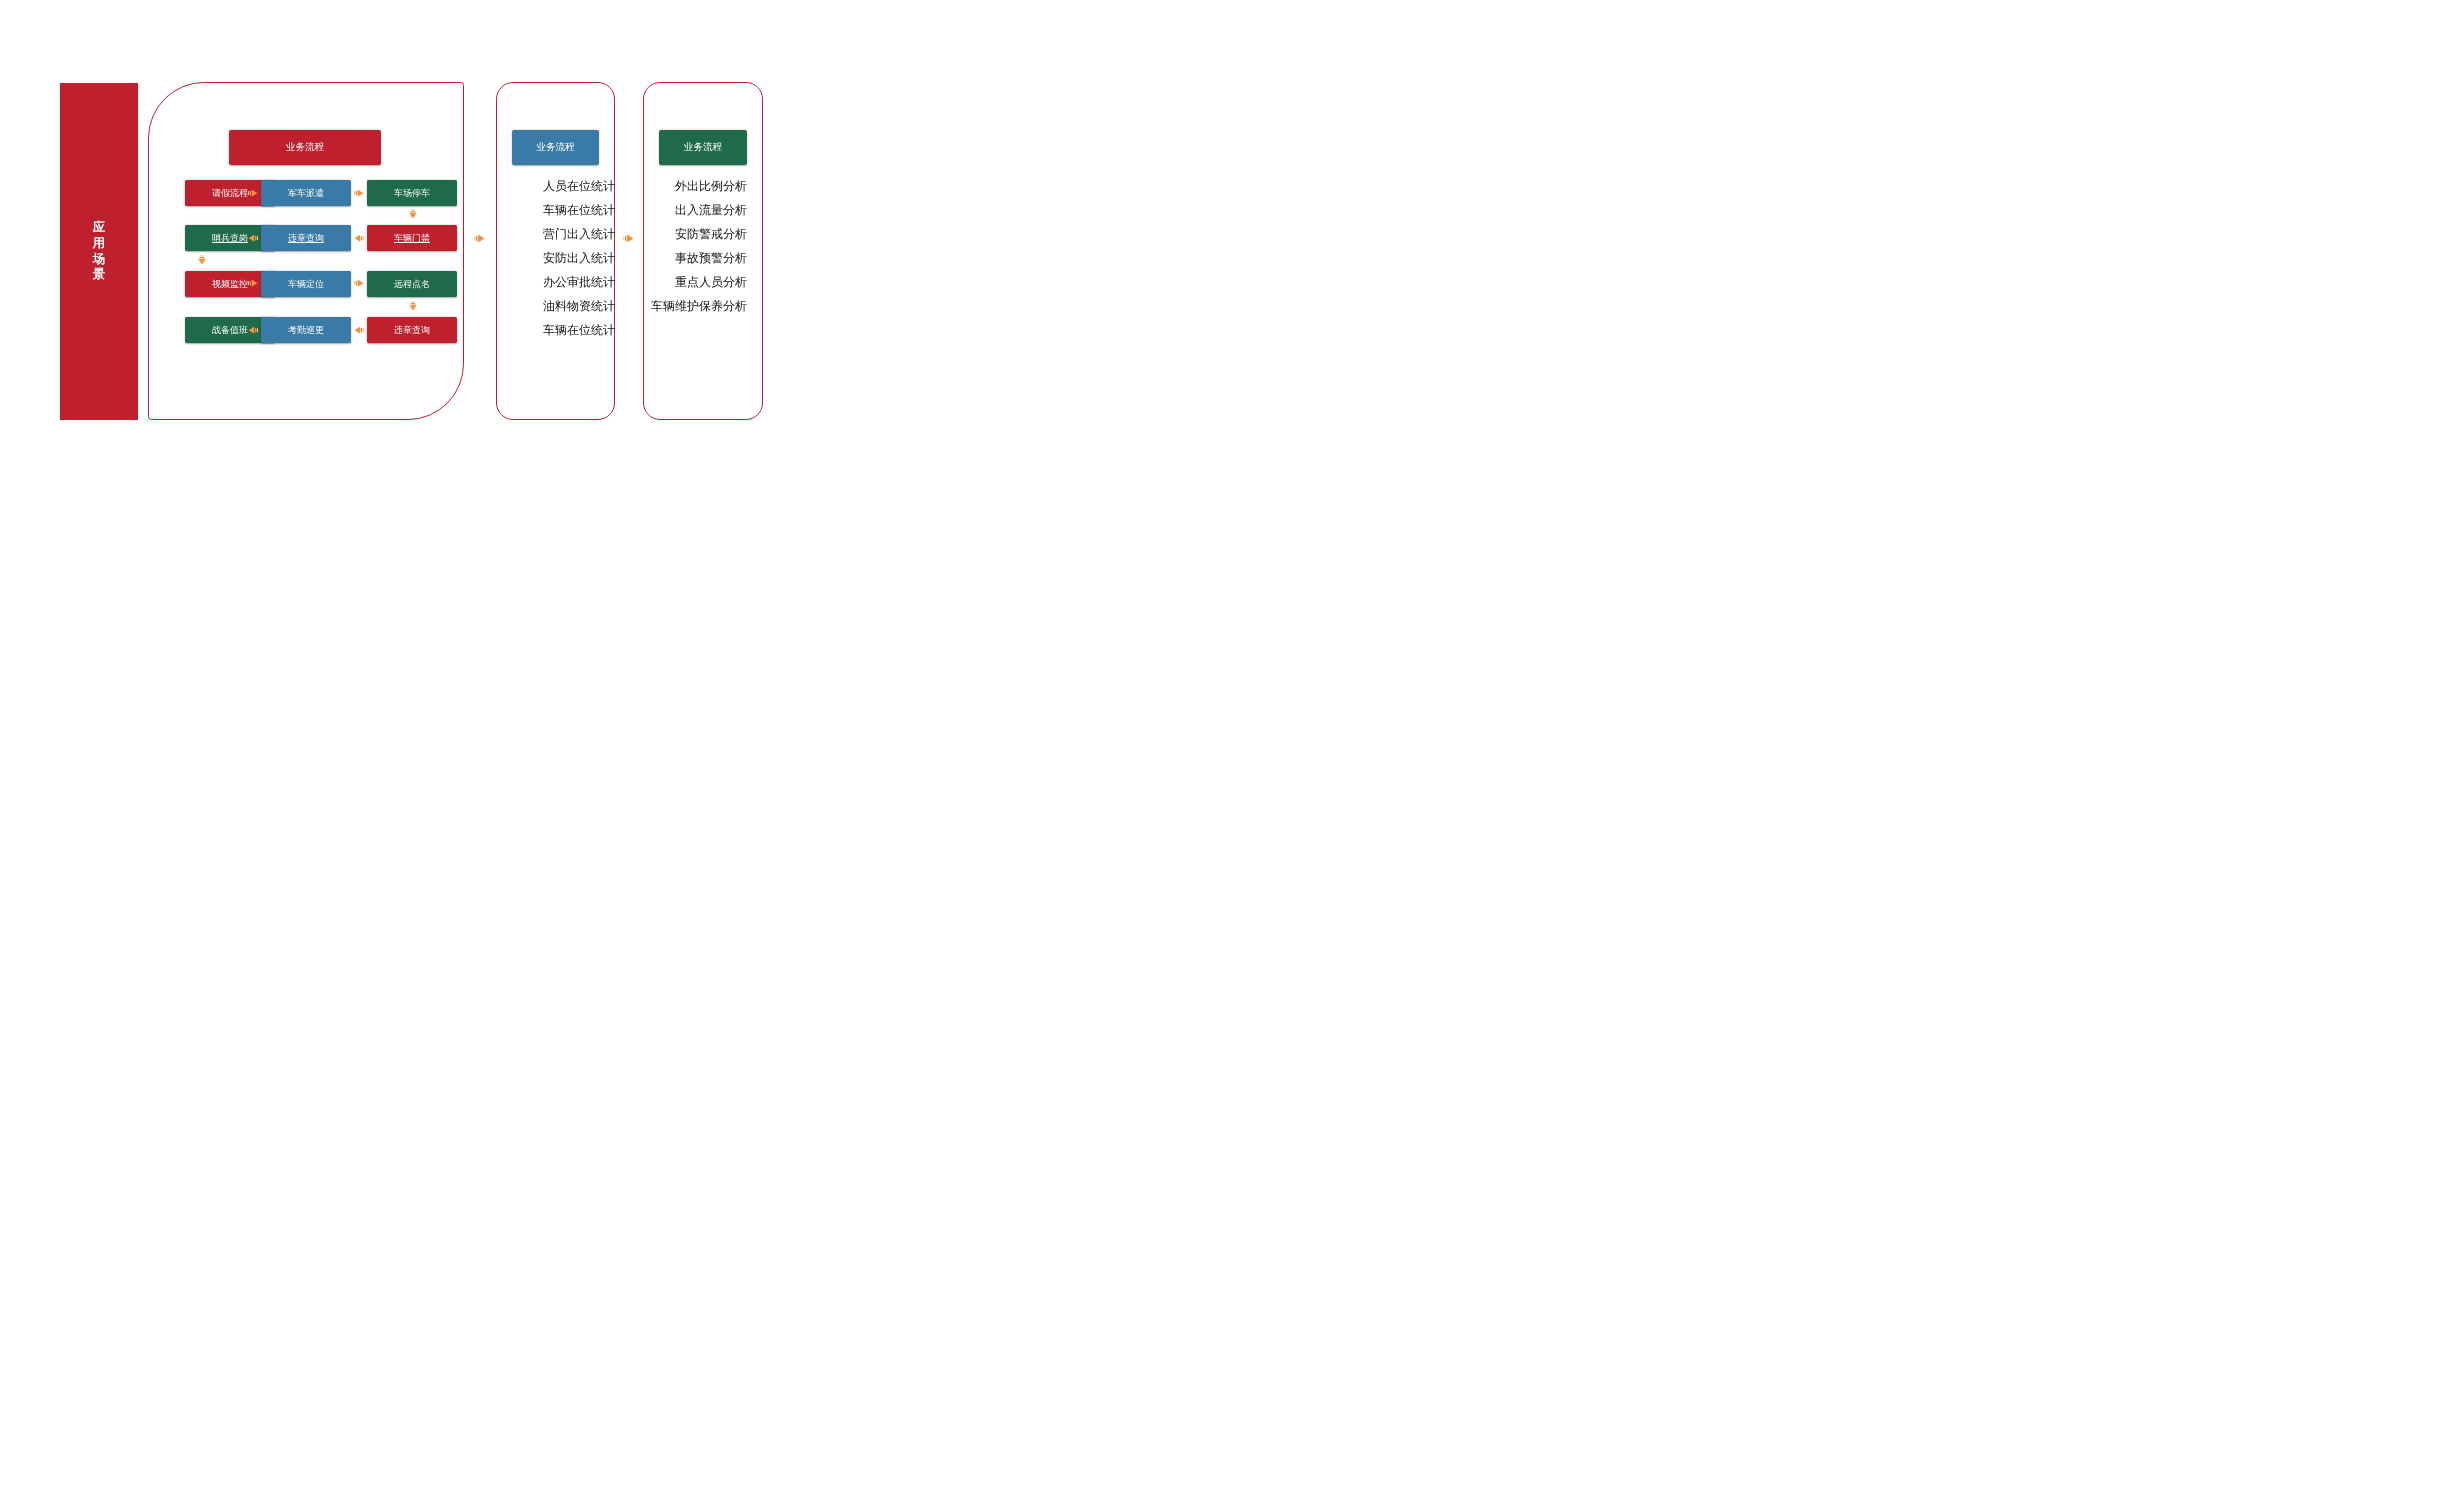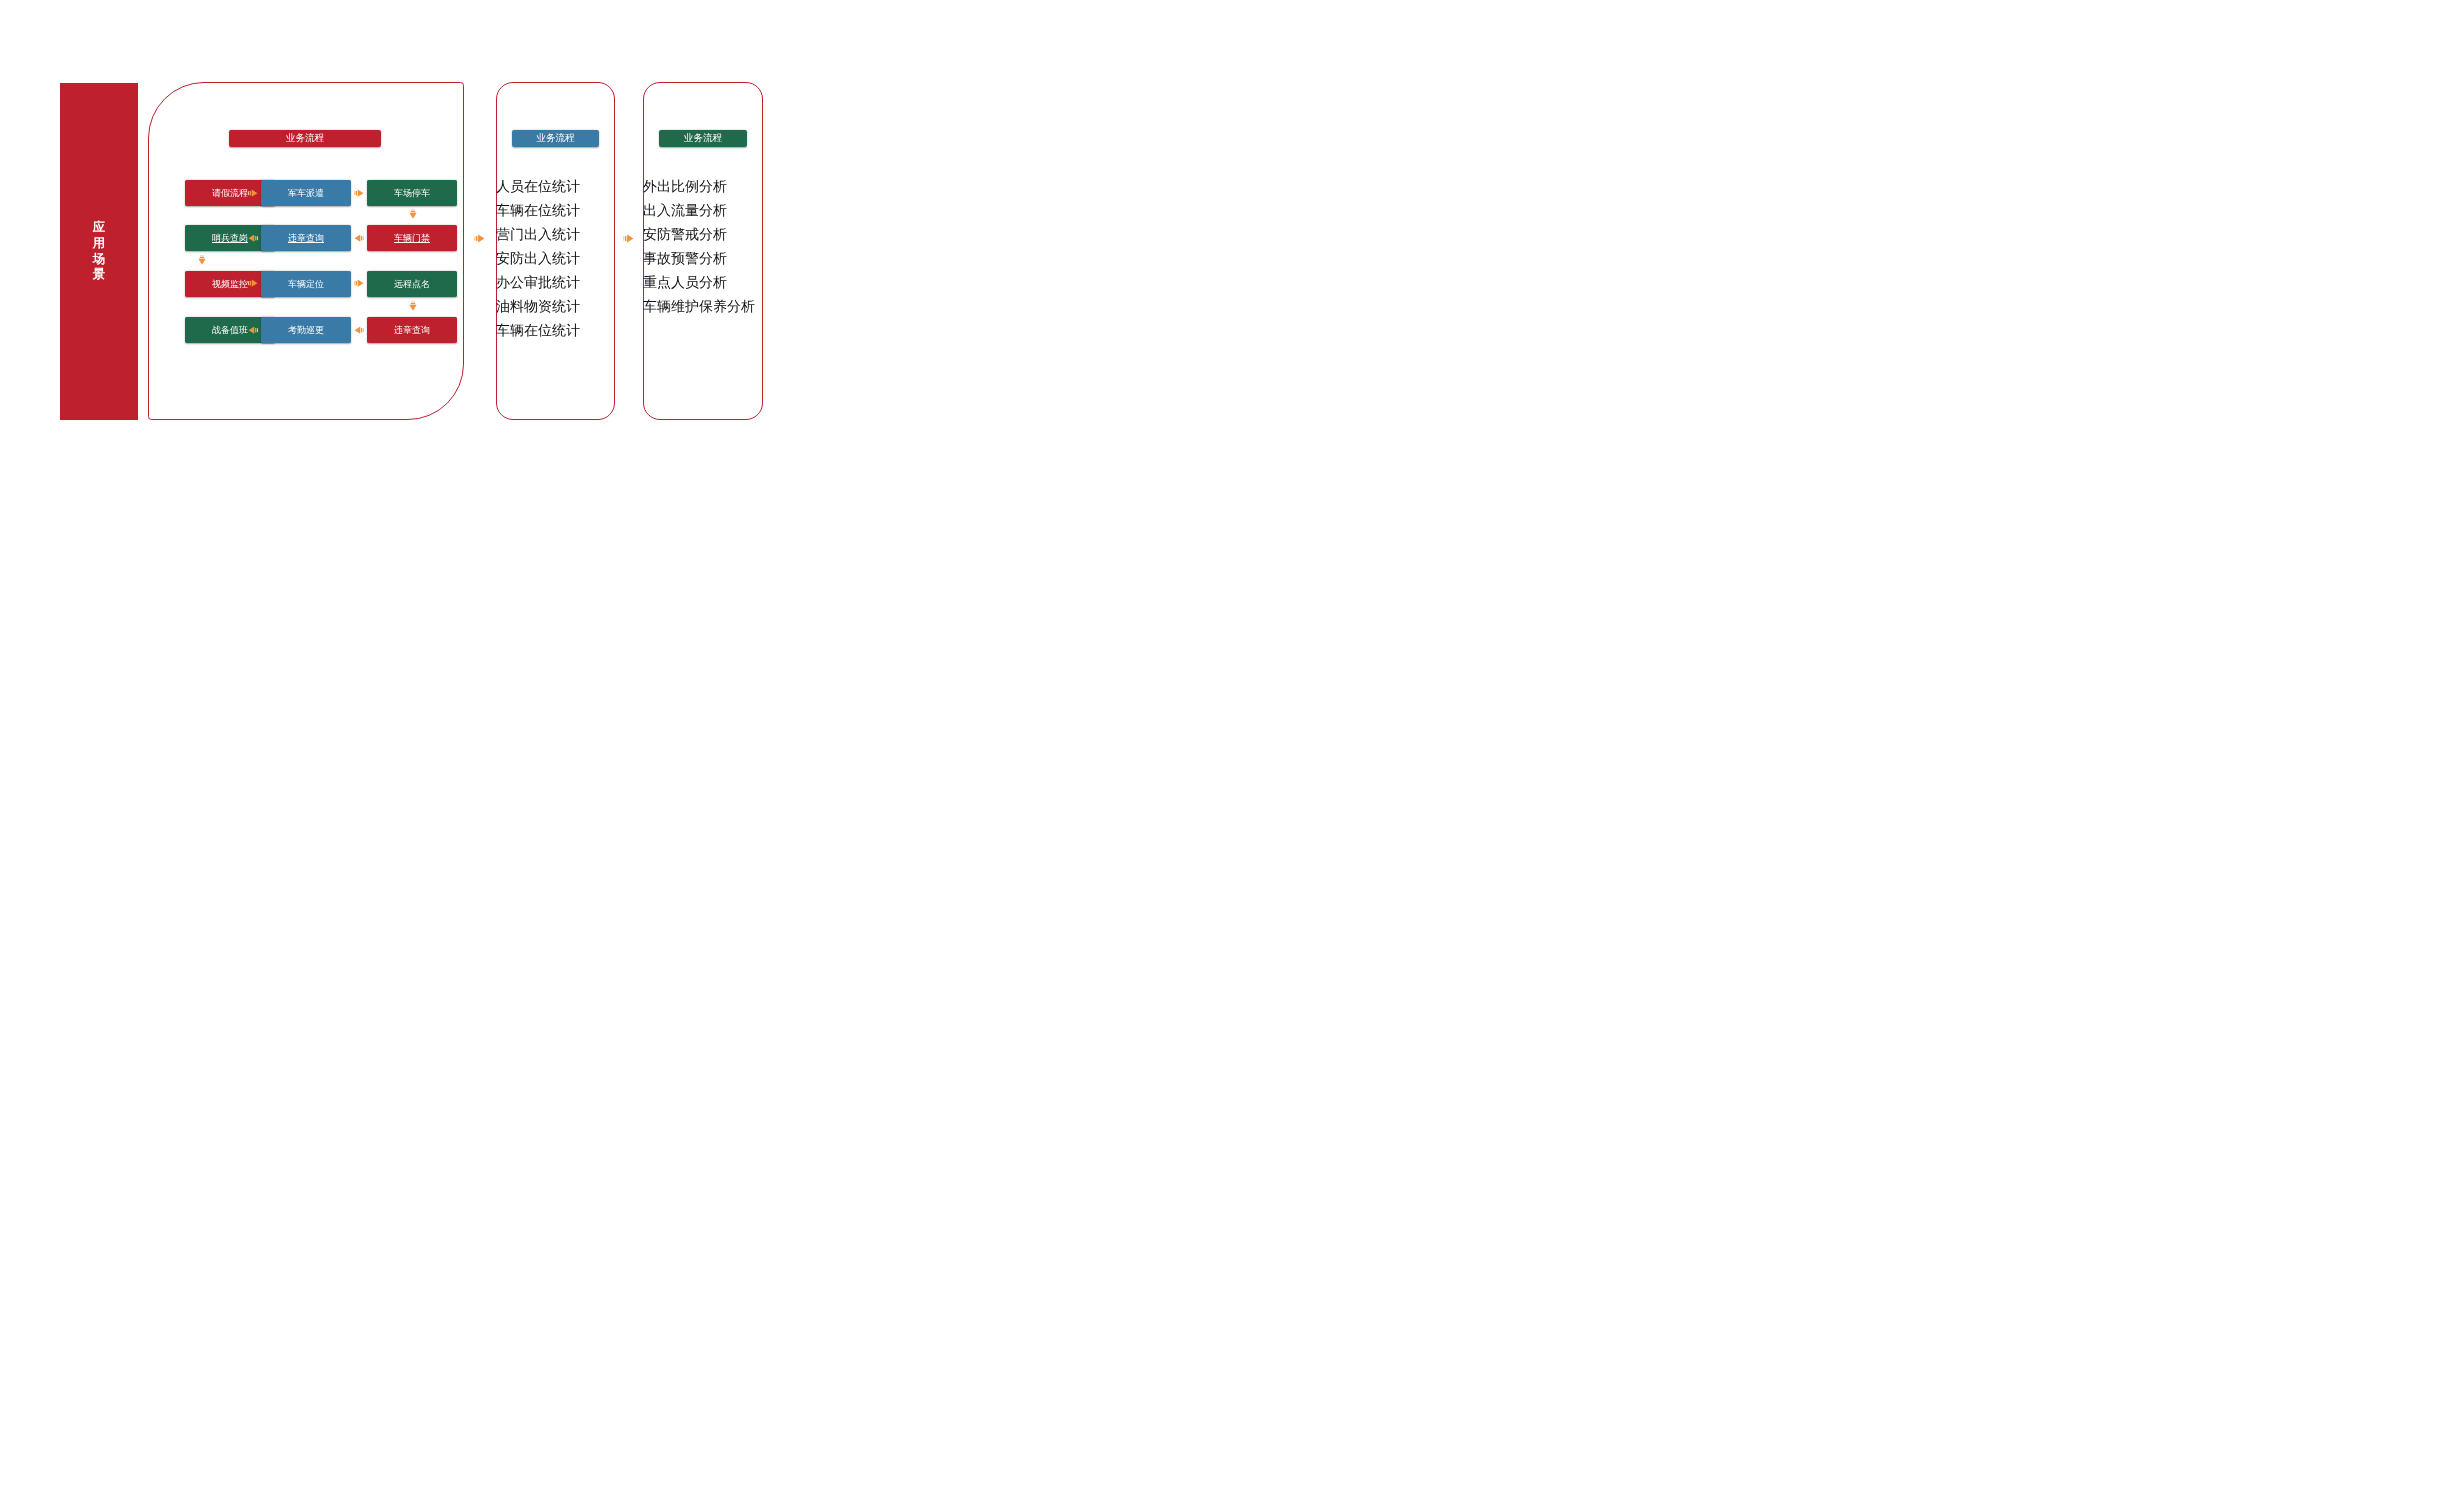--- a/index.html
+++ b/index.html
@@ -11,21 +11,21 @@
     background:#BE202E;display:flex;flex-direction:column;align-items:center;justify-content:center;}
   .side-banner .ch{color:#ffffff;font-size:12.4px;font-weight:bold;line-height:15.7px;text-align:center;}
 
   
   .panel{position:absolute;top:82px;height:338px;border:1px solid #BE202E;background:#ffffff;box-sizing:border-box;}
   .panel-1{left:148px;width:316px;border-radius:56px 3.4px 56px 3.4px;}
   .panel-2{left:496px;width:119px;border-radius:17px;}
   .panel-3{left:643px;width:120px;border-radius:17px;}
 
   
-  .hdr{position:absolute;top:130px;height:17px;border-radius:2.2px;display:flex;align-items:center;justify-content:center;
+  .hdr{position:absolute;top:130px;height:35px;border-radius:2.2px;display:flex;align-items:center;justify-content:center;
     color:#ffffff;font-size:9.6px;box-shadow:0 0.6px 1.7px rgba(0,0,0,.35);}
   .hdr-1{left:229px;width:152px;}
   .hdr-2{left:512px;width:87px;}
   .hdr-3{left:659px;width:88px;}
 
   
   .fbox{position:absolute;width:90px;height:26px;border-radius:1.7px;display:flex;align-items:center;justify-content:center;
     color:#ffffff;font-size:9px;box-shadow:0 0.6px 1.7px rgba(0,0,0,.35);}
   .c-red{background:#BE202E;}
   .c-blue{background:#3A7AA6;}
@@ -36,21 +36,21 @@
 
   
   .arr{position:absolute;width:10px;height:8.4px;}
   .arr svg{display:block;width:100%;height:100%;}
   .arr.left{transform:rotate(180deg);}
   .arr.down{transform:rotate(90deg);}
   .arr.big{width:11.2px;height:9px;}
 
   
   .plist{position:absolute;top:174px;display:flex;flex-direction:column;}
-  .plist .li{height:24px;line-height:24px;text-align:left;color:#111111;font-size:14px;white-space:nowrap;}
+  .plist .li{height:24px;line-height:24px;text-align:right;color:#111111;font-size:12px;white-space:nowrap;}
   .plist-2{left:496px;width:119px;}
   .plist-3{left:643px;width:104px;}
 </style>
 </head>
 <body>
 
 <div class="canvas">
 
   <div class="side-banner">
     <div class="ch">应</div>

